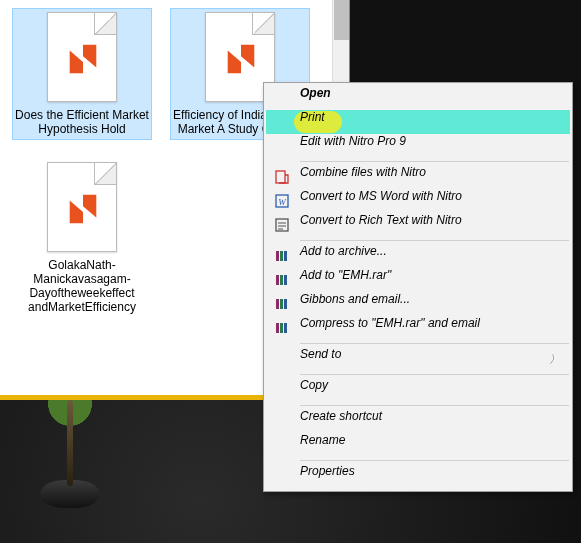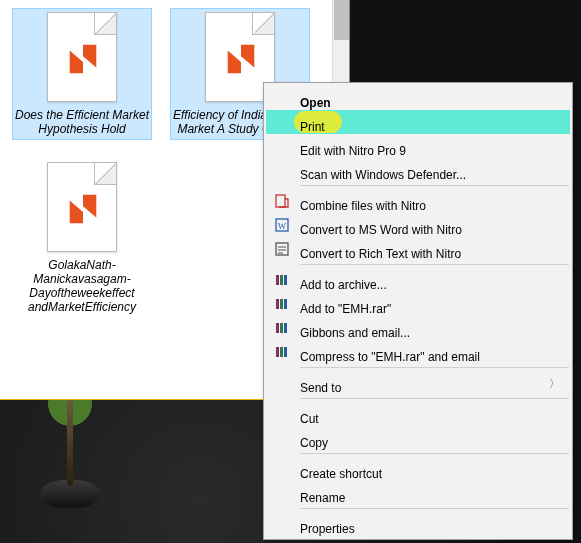--- a/index.html
+++ b/index.html
@@ -15,22 +15,21 @@
   .desktop {
     position: absolute; inset: 0;
     background: radial-gradient(circle at 200px 500px, #2a2a2a 0%, #111 60%);
   }
   .explorer {
     position: absolute;
     top: 0; left: 0;
     width: 350px; height: 400px;
     background: #fff;
     border-right: 1px solid #888;
-    border-bottom: 1px solid #eab308;
-    font-style: italic;
+    border-bottom: 5px solid #eab308;
   }
   .explorer-scroll {
     position: absolute;
     top: 0; right: 0; width: 17px; height: 100%;
     background: #f0f0f0;
     border-left: 1px solid #ddd;
   }
   .explorer-scroll .thumb {
     position: absolute;
     top: 0; left: 1px; width: 15px; height: 40px;
@@ -101,26 +100,27 @@
   .ctx {
     position: absolute;
     left: 263px; top: 82px;
     width: 310px;
     background: #f2f2f2;
     border: 1px solid #a0a0a0;
     box-shadow: 2px 3px 5px rgba(0,0,0,.35);
     padding: 3px 2px;
   }
   .ctx .row {
-    display: flex; align-items: flex-end;
+    display: flex; align-items: flex-start;
     height: 24px;
     padding: 0 20px 0 34px;
     position: relative;
     font-size: 12px;
     color: #000;
+    font-style: italic;
   }
   .ctx .row.bold { font-weight: 600; }
   .ctx .row.hl {
     background: #5eead4;
   }
   .ctx .highlight-ring {
     position: absolute;
     left: 28px; top: 1px;
     width: 48px; height: 22px;
     border-radius: 12px;
@@ -202,23 +202,20 @@
   <div class="row bold">
       <span class="text">Open</span>
     </div>
   <div class="row hl">
     <div class="highlight-ring"></div>
     <span class="text">Print</span>
   </div>
   <div class="row">
       <span class="text">Edit with Nitro Pro 9</span>
     </div>
-  <div class="row">
-      <span class="text">Scan with Windows Defender...</span>
-    </div>
   <div class="sep"></div>
 
   <div class="row">
     <span class="ico">
       <svg viewBox="0 0 16 16">
           <rect x="2" y="2" width="9" height="12" fill="none" stroke="#c33" stroke-width="1.3"></rect>
           <path d="M11 6h3v8H5" fill="none" stroke="#c33" stroke-width="1.3"></path>
         </svg>
     </span>
     <span class="text">Combine files with Nitro</span>
@@ -285,23 +282,20 @@
   </div>
   <div class="sep"></div>
 
   <div class="row">
     <span class="text">Send to</span>
     <span class="chev">〉</span>
   </div>
   <div class="sep"></div>
 
   <div class="row">
-      <span class="text">Cut</span>
-    </div>
-  <div class="row">
       <span class="text">Copy</span>
     </div>
   <div class="sep"></div>
 
   <div class="row">
       <span class="text">Create shortcut</span>
     </div>
   <div class="row">
       <span class="text">Rename</span>
     </div>

